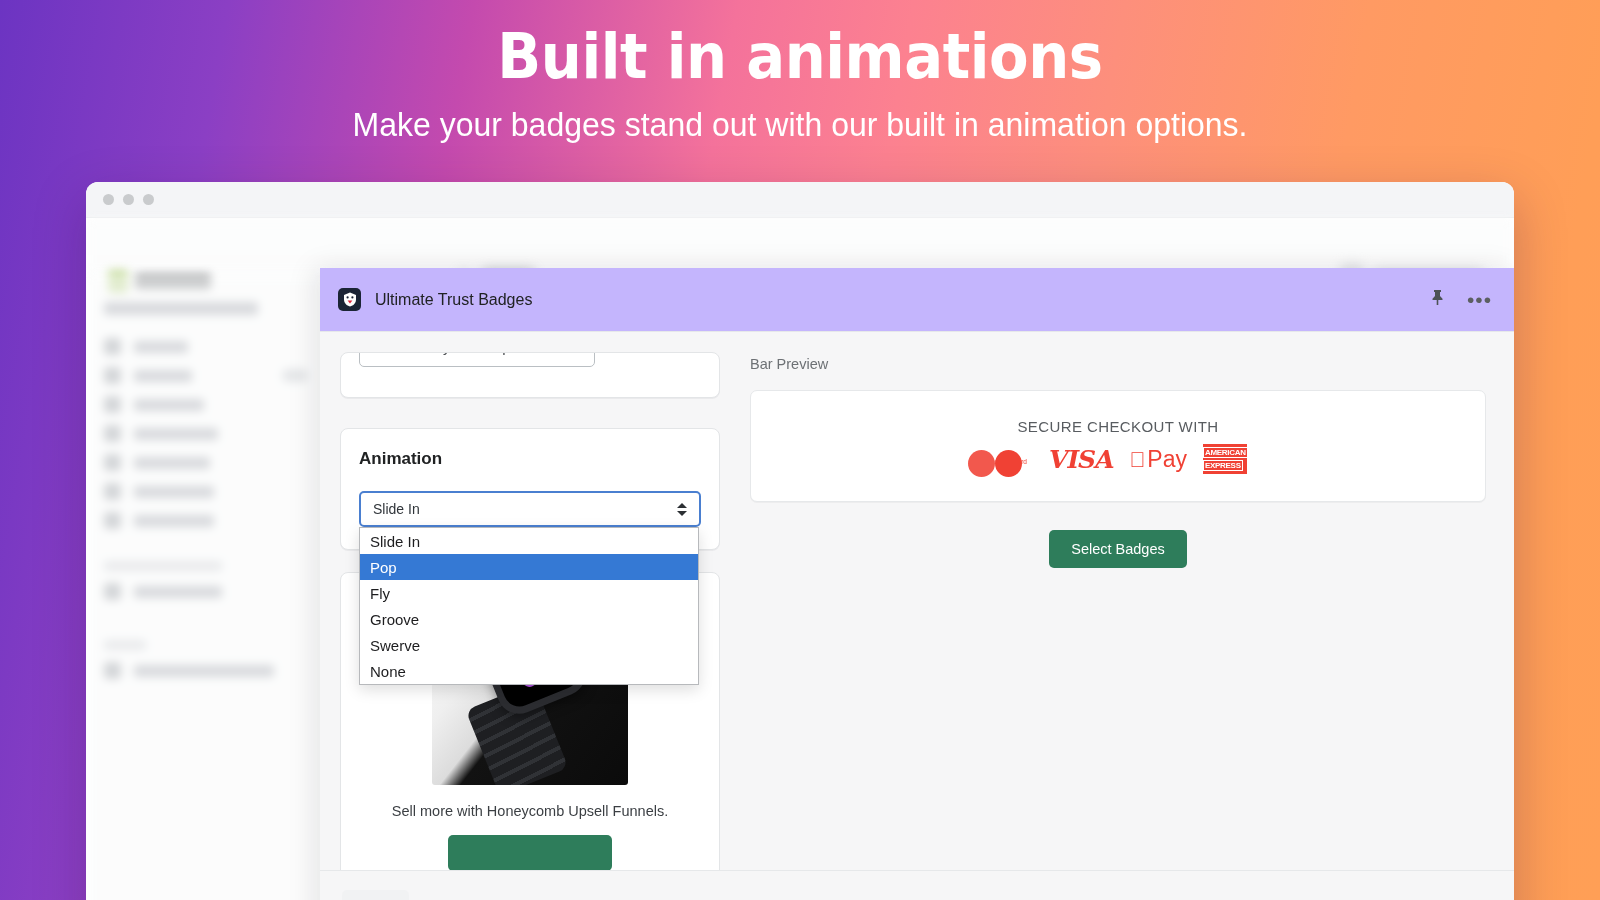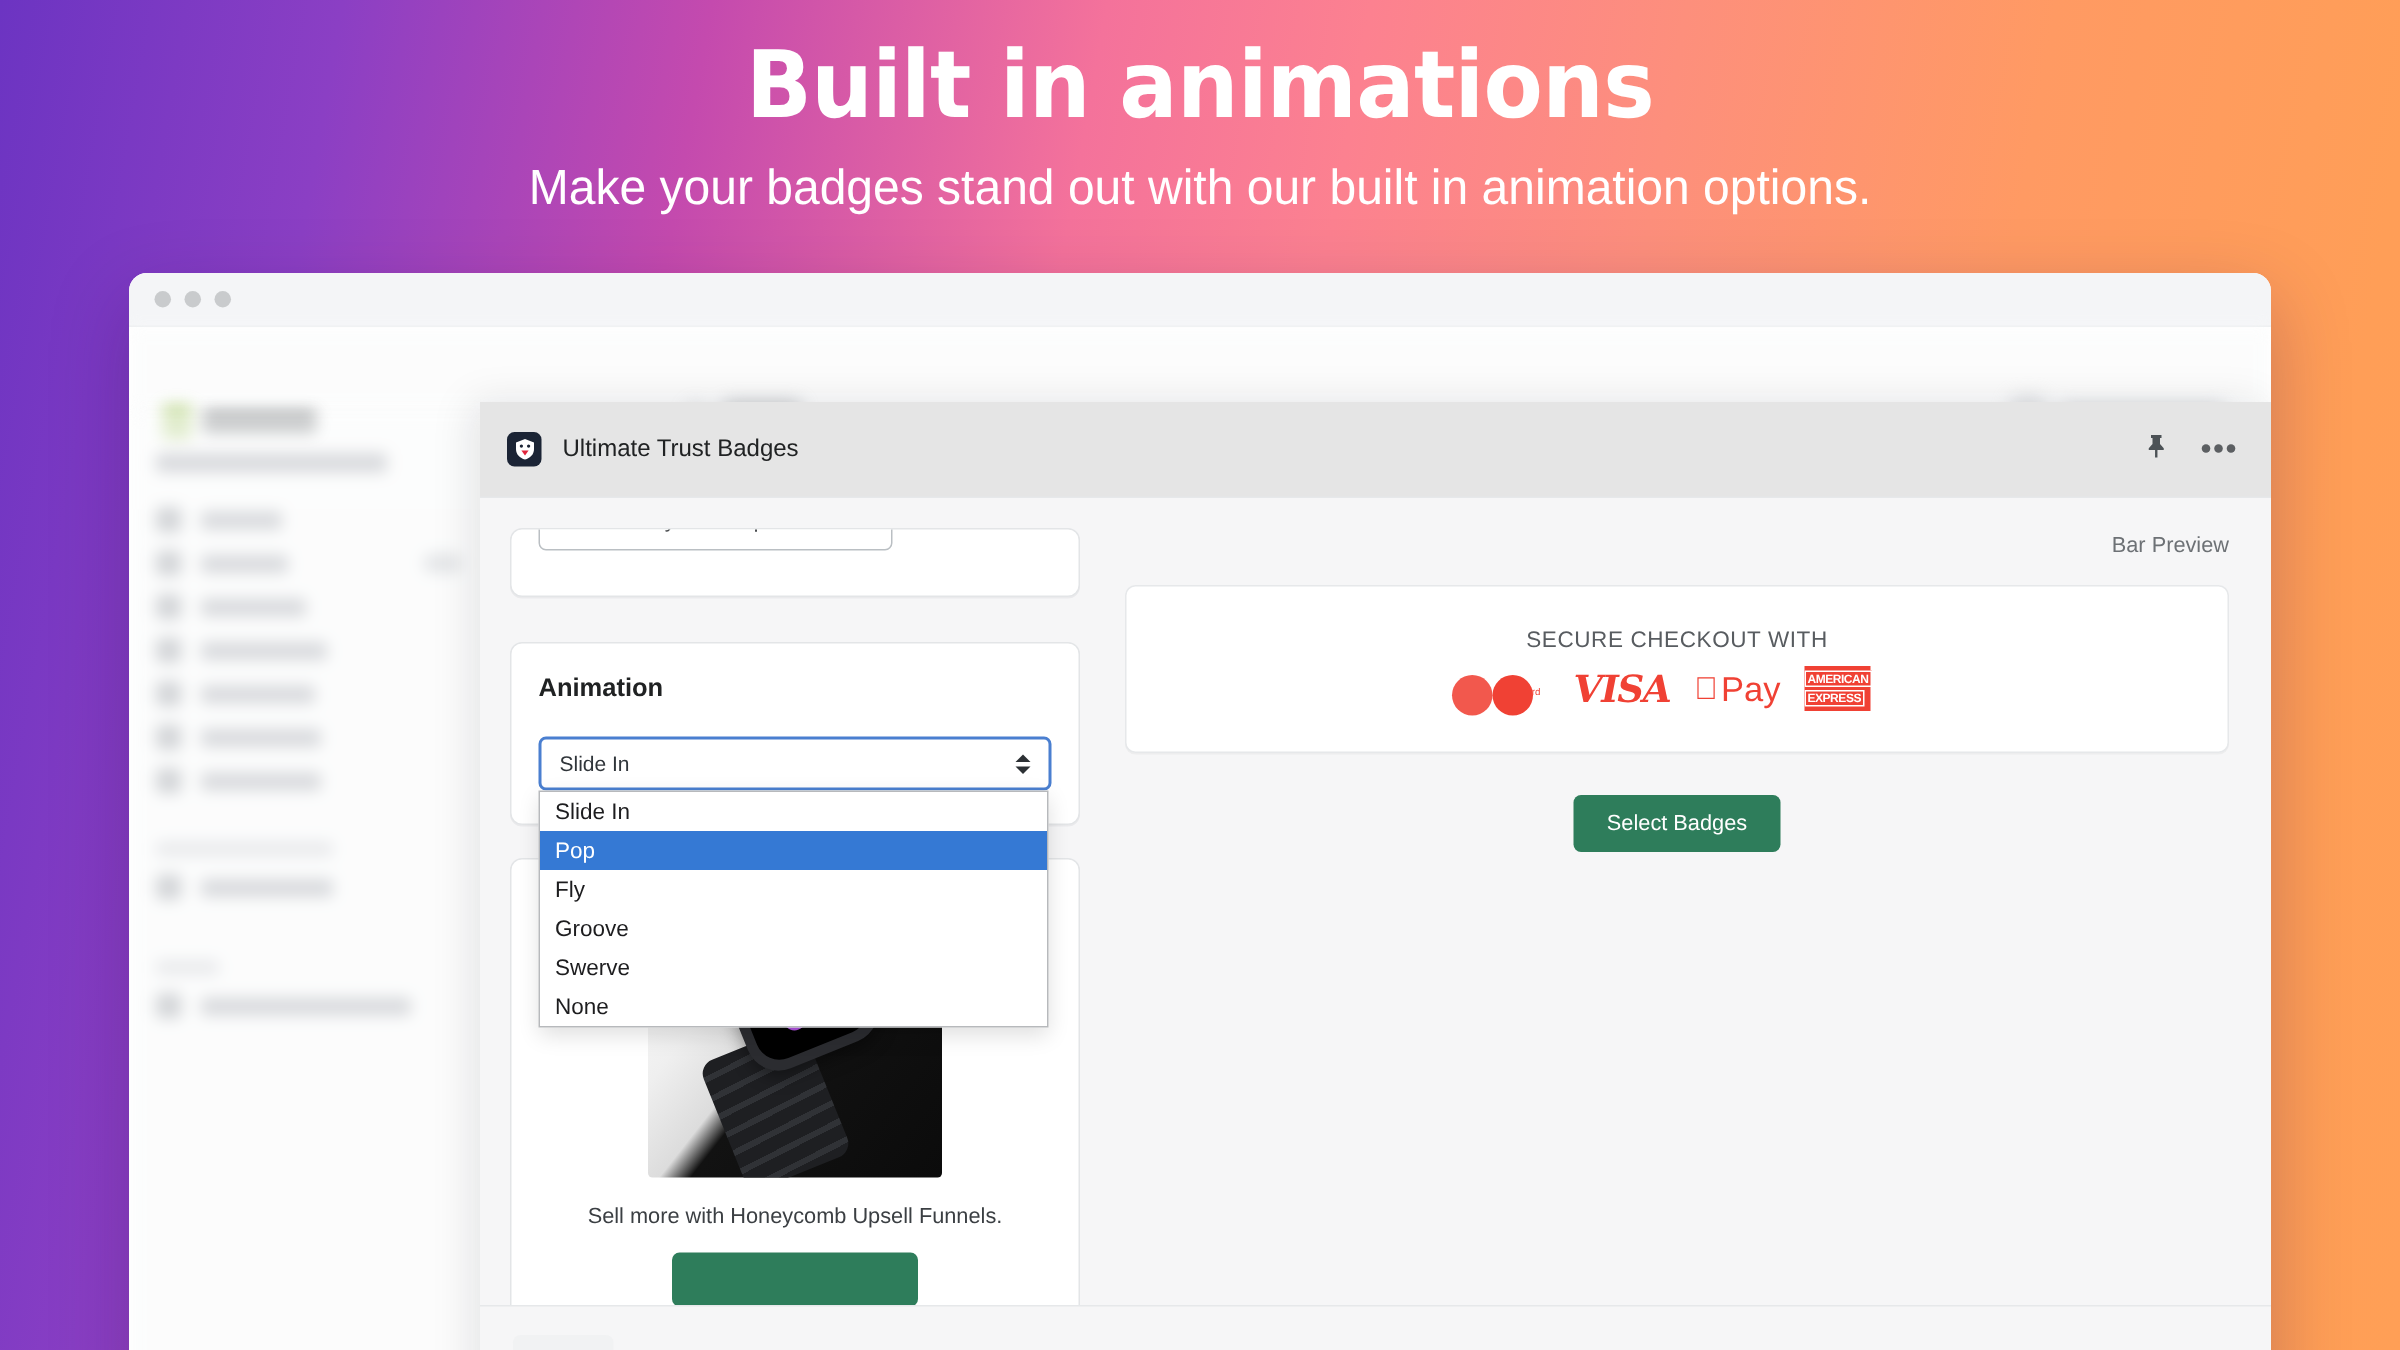--- a/index.html
+++ b/index.html
@@ -91,21 +91,21 @@
 
   
   .modal {
     position: absolute; left: 234px; top: 86px;
     width: 1194px; height: 674px;
     background: #ffffff;
     box-shadow: -6px 0 26px rgba(20,20,30,0.10);
     display: flex; flex-direction: column;
   }
   .modal-head {
-    height: 64px; background: #e5e5e5; border-bottom: 1px solid #e6e8ea;
+    height: 64px; background: #c4b5fd; border-bottom: 1px solid #e6e8ea;
     display: flex; align-items: center; padding: 0 22px 0 18px; flex: none;
   }
   .app-icon {
     width: 23px; height: 23px; border-radius: 5px; background: #1b2435;
     display: flex; align-items: center; justify-content: center; flex: none;
   }
   .modal-title { margin-left: 14px; font-size: 16px; color: #202223; }
   .head-actions { margin-left: auto; display: flex; align-items: center; gap: 22px; color: #5c5f62; }
   .ellipsis { font-size: 21px; line-height: 10px; letter-spacing: 1px; }
 
@@ -161,21 +161,21 @@
   .app-dot { position: absolute; width: 15px; height: 15px; border-radius: 50%; }
   .watch-band {
     position: absolute; left: 48px; top: 104px; width: 74px; height: 92px;
     background: repeating-linear-gradient(175deg, #1e1f22 0 9px, #303236 9px 13px);
     border-radius: 10px; transform: rotate(-22deg);
   }
   .promo-text { margin-top: 18px; font-size: 14.5px; color: #3b3f43; }
   .promo-btn { margin: 16px auto 0 auto; width: 164px; height: 36px; border-radius: 5px; background: #2e7d5b; }
 
   
-  .preview-title { text-align: right; font-size: 14.5px; color: #6d7175; margin-top: 4px; }
+  .preview-title { text-align: left; font-size: 14.5px; color: #6d7175; margin-top: 4px; }
   .preview-bar {
     margin-top: 18px; height: 112px; background: #fff; border: 1px solid #e6e8ea;
     border-radius: 7px; display: flex; flex-direction: column; align-items: center;
     justify-content: center; gap: 9px; box-shadow: 0 1px 0 rgba(22,29,37,0.04);
   }
   .secure-txt { font-size: 15px; color: #585c60; letter-spacing: 0.4px; }
   .badges { display: flex; align-items: center; gap: 16px; }
 
   .mc { width: 44px; position: relative; text-align: center; }
   .mc-circles { position: relative; height: 27px; width: 44px; margin: 0 auto; }

